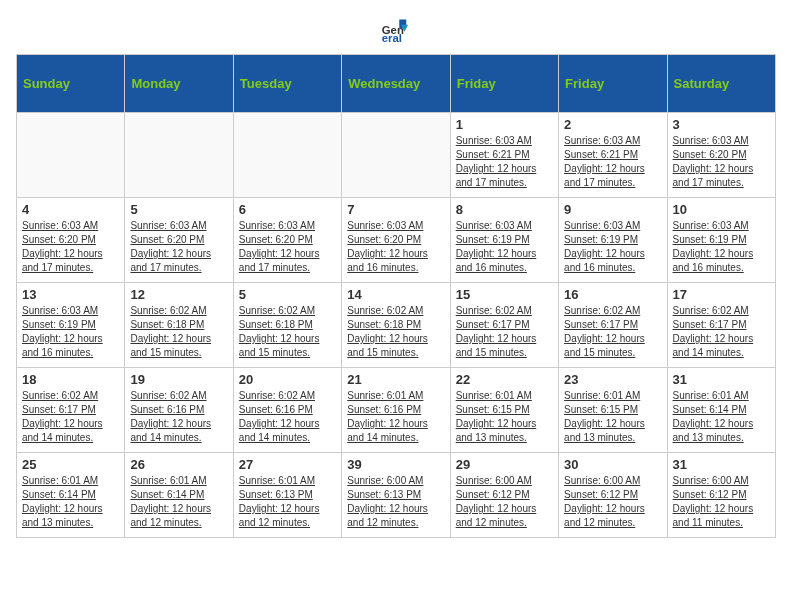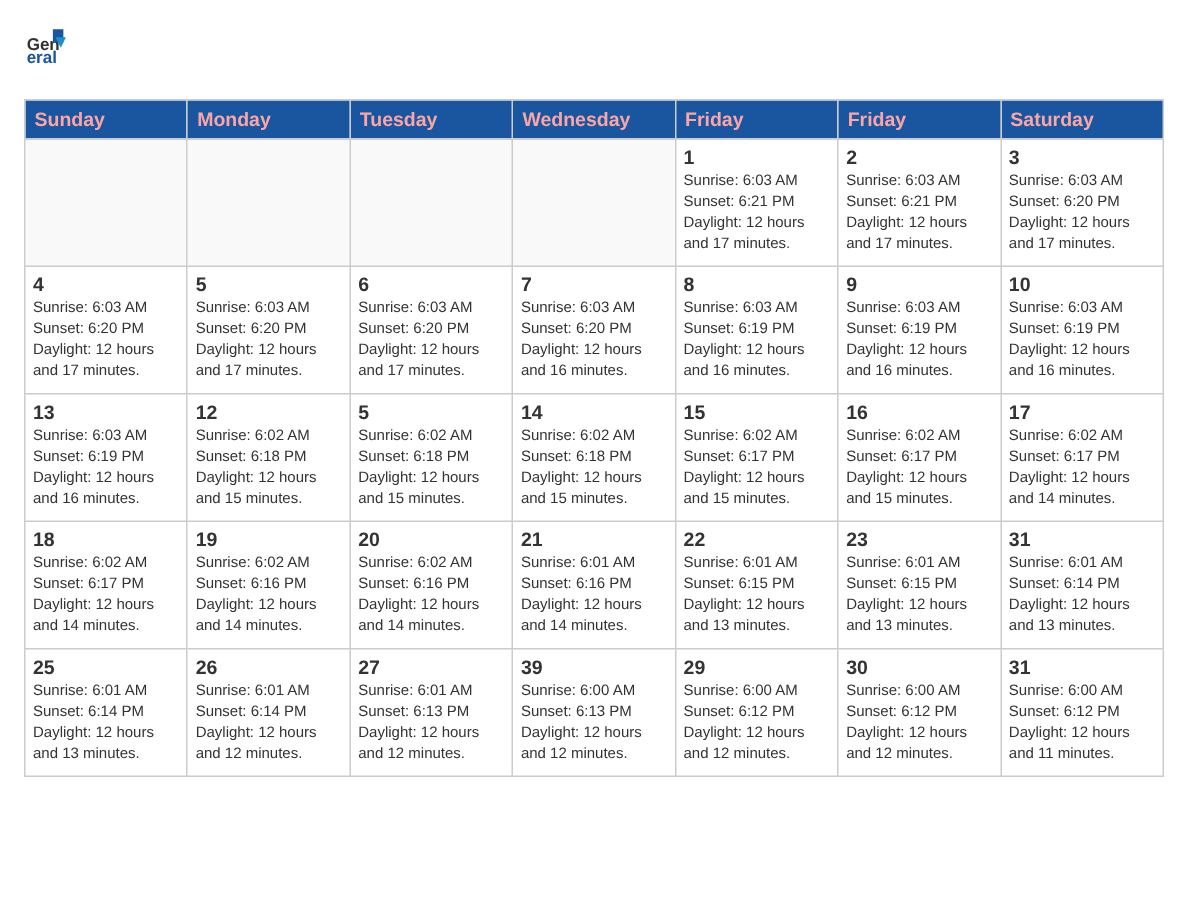--- a/index.html
+++ b/index.html
@@ -5,23 +5,23 @@
     * { box-sizing: border-box; margin: 0; padding: 0; }
     body {
       font-family: Arial, sans-serif;
       background: #fff;
       width: 792px;
       min-height: 612px;
       padding: 16px;
     }
     .header {
       display: flex;
-      justify-content: flex-start;
+      justify-content: center;
       align-items: flex-start;
-      margin-bottom: 22px;
+      margin-bottom: 10px;
     }
     .logo {
       display: flex;
       align-items: center;
       gap: 4px;
     }
     .logo-text {
       display: flex;
       flex-direction: column;
       font-size: 15px;
@@ -46,23 +46,23 @@
       font-size: 15px;
       color: #555;
     }
     .calendar {
       width: 100%;
       border-collapse: collapse;
       table-layout: fixed;
     }
     .calendar thead tr th {
       background: #1a56a0;
-      color: #fca5a5;
+      color: #84cc16;
       text-align: left;
-      padding: 5px 6px;
+      padding: 21px 6px;
       font-size: 13px;
       border: 1px solid #ccc;
     }
     .calendar tbody tr td {
       border: 1px solid #ccc;
       vertical-align: top;
       padding: 4px 5px;
       font-size: 10.5px;
       color: #333;
       height: 85px;
@@ -74,20 +74,21 @@
     .day-num {
       font-size: 13px;
       font-weight: bold;
       margin-bottom: 2px;
       display: block;
     }
     .day-info {
       font-size: 10px;
       line-height: 1.4;
       color: #333;
+      text-decoration: underline;
     }
   </style>
 </head>
 <body>
 
 <div class="header">
   <div class="logo">
     <svg class="logo-icon" viewBox="0 0 32 32">
       <text x="2" y="20" font-size="13" font-weight="bold" fill="#333">Gen</text>
       <text x="2" y="30" font-size="13" font-weight="bold" fill="#1a56a0">eral</text>

